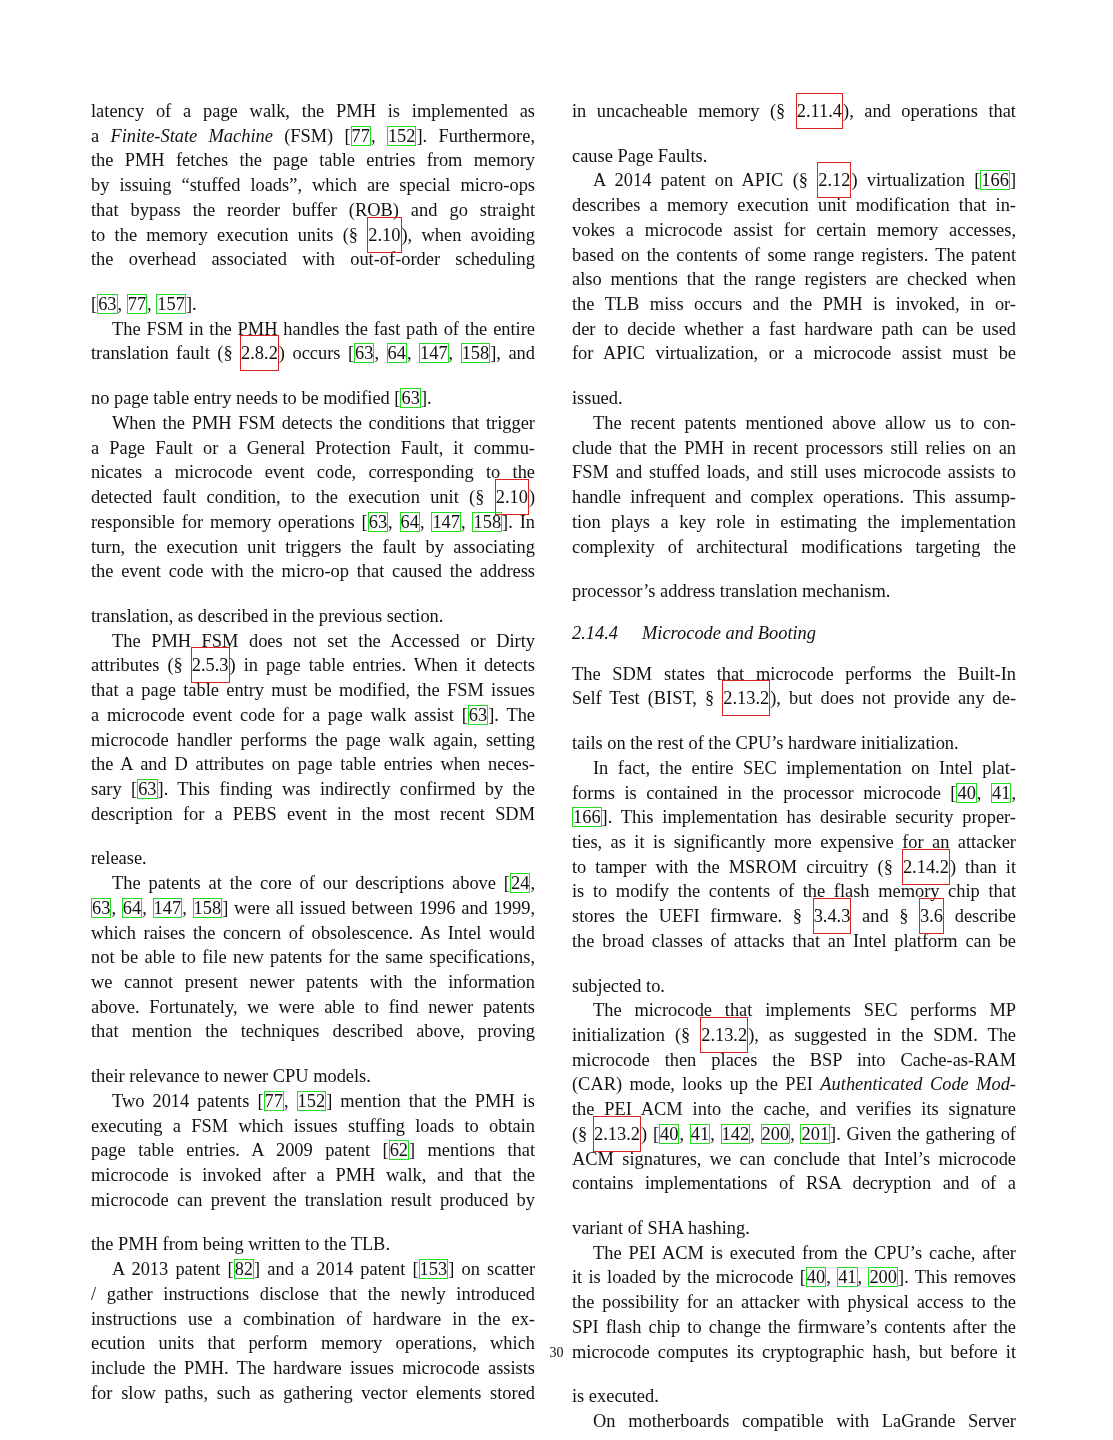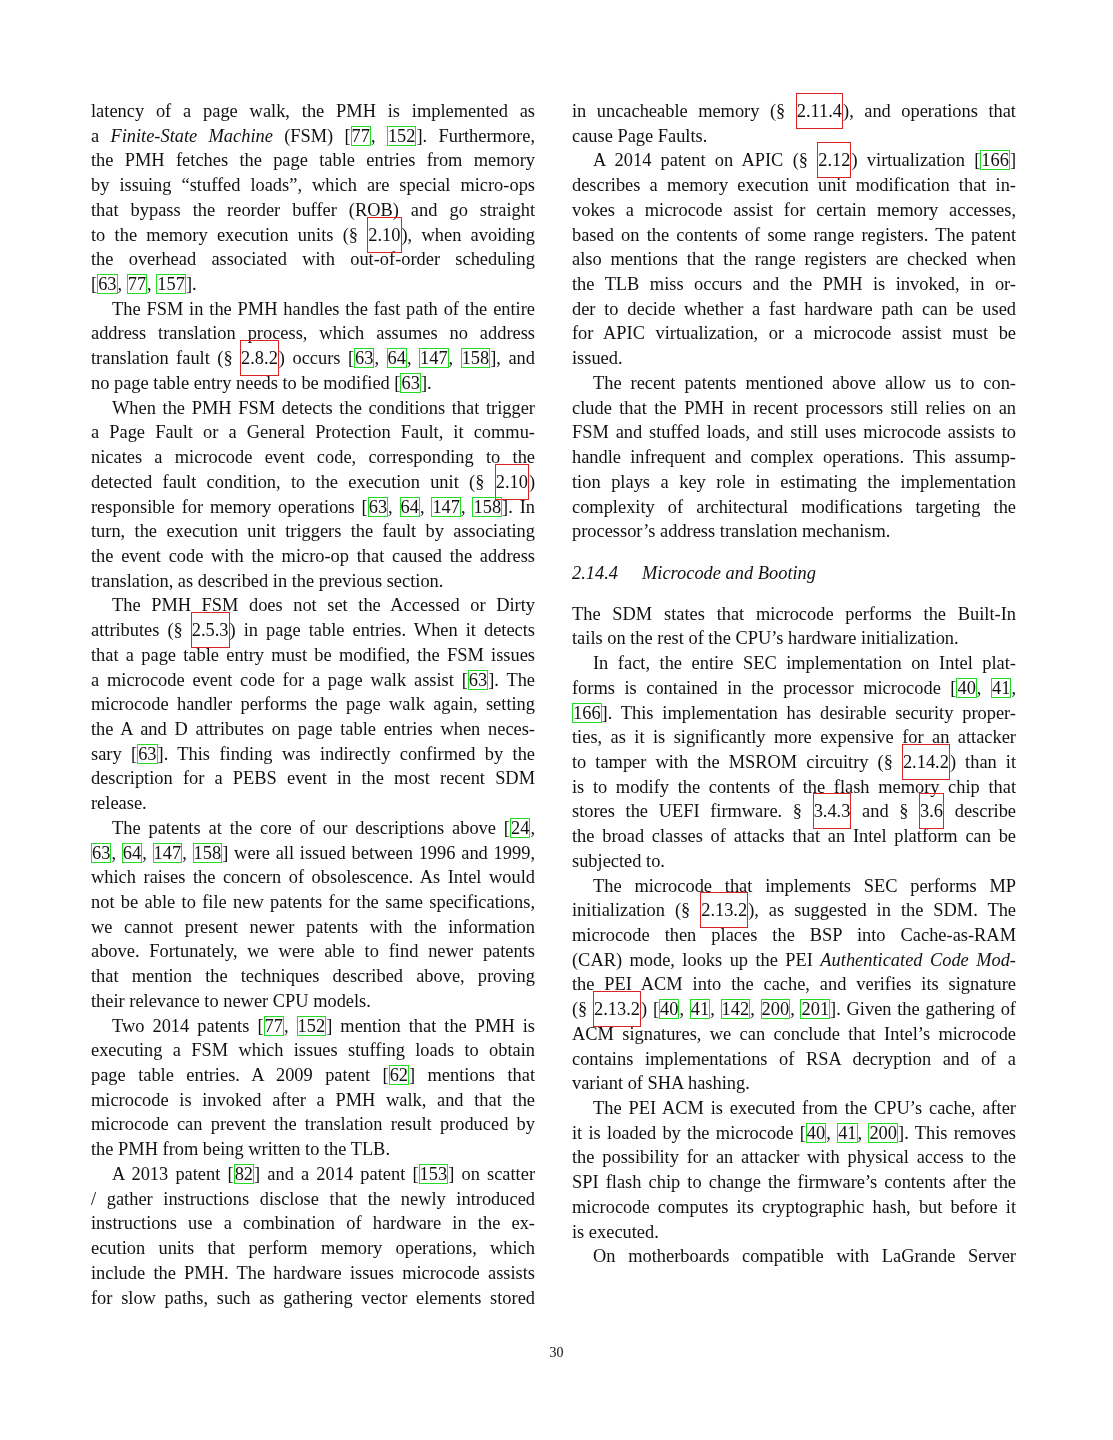--- a/index.html
+++ b/index.html
@@ -3,21 +3,21 @@
 <meta charset="utf-8">
 <style>
   html, body { margin: 0; padding: 0; background: #ffffff; }
   body { width: 1113px; height: 1440px; position: relative; overflow: hidden;
          font-family: "Liberation Serif", "DejaVu Serif", serif; color: #111; }
   .col { position: absolute; top: 99px; width: 444px; font-size: 18.4px; line-height: 24.72px; }
   #col-left { left: 91px; }
   #col-right { left: 572px; }
   .para { margin: 0; }
   .line { display: block; height: 24.72px; white-space: nowrap; text-align: justify; text-align-last: justify; overflow: visible; }
-  .line.last { text-align-last: left; }
+  .line.last { text-align-last: left; margin-top: 20px; }
   .line.indent { padding-left: 21px; }
   .cite { outline: 1.5px solid #22dd22; outline-offset: -1px; padding: 0 1px; }
   .ref  { outline: 1.5px solid #dd2222; outline-offset: -1px; padding: 8px 1px; }
   .it { font-style: italic; }
   .heading { font-style: italic; height: 24.72px; margin: 17px 0 16px 0; white-space: nowrap; }
   .heading .num { display: inline-block; width: 70px; }
   #page-number { position: absolute; top: 1345px; left: 0; width: 1113px; text-align: center; font-size: 14px; }
 </style>
 </head>
 <body>
@@ -28,21 +28,20 @@
       <span class="line"><span>a </span><span class="it">Finite-State Machine</span><span> (FSM) [</span><span class="cite">77</span><span>, </span><span class="cite">152</span><span>]. Furthermore,</span></span>
       <span class="line"><span>the PMH fetches the page table entries from memory</span></span>
       <span class="line"><span>by issuing “stuffed loads”, which are special micro-ops</span></span>
       <span class="line"><span>that bypass the reorder buffer (ROB) and go straight</span></span>
       <span class="line"><span>to the memory execution units (§ </span><span class="ref">2.10</span><span>), when avoiding</span></span>
       <span class="line"><span>the overhead associated with out-of-order scheduling</span></span>
       <span class="line last"><span>[</span><span class="cite">63</span><span>, </span><span class="cite">77</span><span>, </span><span class="cite">157</span><span>].</span></span>
     </div>
     <div class="para">
       <span class="line indent"><span>The FSM in the PMH handles the fast path of the entire</span></span>
-      <span class="line"><span>address translation process, which assumes no address</span></span>
       <span class="line"><span>translation fault (§ </span><span class="ref">2.8.2</span><span>) occurs [</span><span class="cite">63</span><span>, </span><span class="cite">64</span><span>, </span><span class="cite">147</span><span>, </span><span class="cite">158</span><span>], and</span></span>
       <span class="line last"><span>no page table entry needs to be modified [</span><span class="cite">63</span><span>].</span></span>
     </div>
     <div class="para">
       <span class="line indent"><span>When the PMH FSM detects the conditions that trigger</span></span>
       <span class="line"><span>a Page Fault or a General Protection Fault, it commu-</span></span>
       <span class="line"><span>nicates a microcode event code, corresponding to the</span></span>
       <span class="line"><span>detected fault condition, to the execution unit (§ </span><span class="ref">2.10</span><span>)</span></span>
       <span class="line"><span>responsible for memory operations [</span><span class="cite">63</span><span>, </span><span class="cite">64</span><span>, </span><span class="cite">147</span><span>, </span><span class="cite">158</span><span>]. In</span></span>
       <span class="line"><span>turn, the execution unit triggers the fault by associating</span></span>
@@ -113,20 +112,21 @@
         <span class="line"><span>complexity of architectural modifications targeting the</span></span>
         <span class="line last"><span>processor’s address translation mechanism.</span></span>
       </div>
     </div>
   <div class="heading">
     <span class="num">2.14.4</span><span>Microcode and Booting</span>
   </div>
   <div id="right-bottom">
       <div class="para">
         <span class="line"><span>The SDM states that microcode performs the Built-In</span></span>
+        <span class="line"><span>Self Test (BIST, § </span><span class="ref">2.13.2</span><span>), but does not provide any de-</span></span>
         <span class="line last"><span>tails on the rest of the CPU’s hardware initialization.</span></span>
       </div>
       <div class="para">
         <span class="line indent"><span>In fact, the entire SEC implementation on Intel plat-</span></span>
         <span class="line"><span>forms is contained in the processor microcode [</span><span class="cite">40</span><span>, </span><span class="cite">41</span><span>,</span></span>
         <span class="line"><span class="cite">166</span><span>]. This implementation has desirable security proper-</span></span>
         <span class="line"><span>ties, as it is significantly more expensive for an attacker</span></span>
         <span class="line"><span>to tamper with the MSROM circuitry (§ </span><span class="ref">2.14.2</span><span>) than it</span></span>
         <span class="line"><span>is to modify the contents of the flash memory chip that</span></span>
         <span class="line"><span>stores the UEFI firmware.  § </span><span class="ref">3.4.3</span><span> and § </span><span class="ref">3.6</span><span> describe</span></span>

